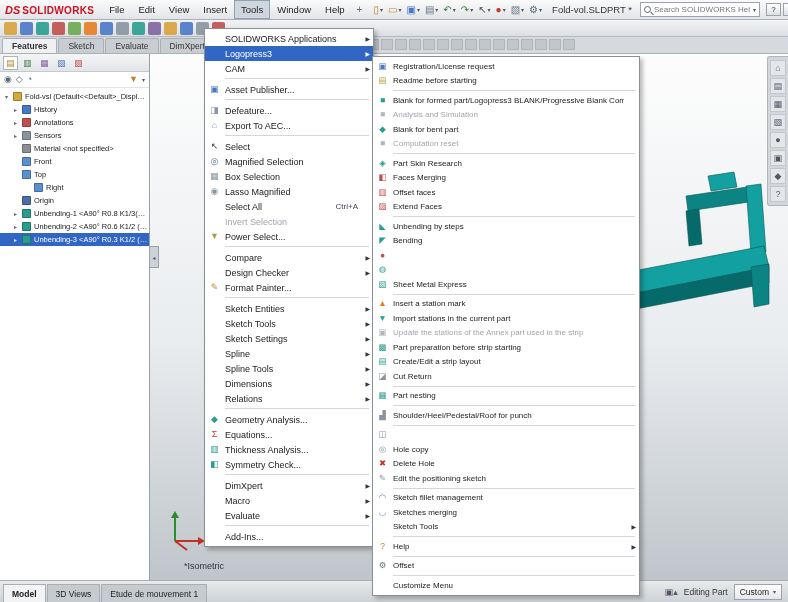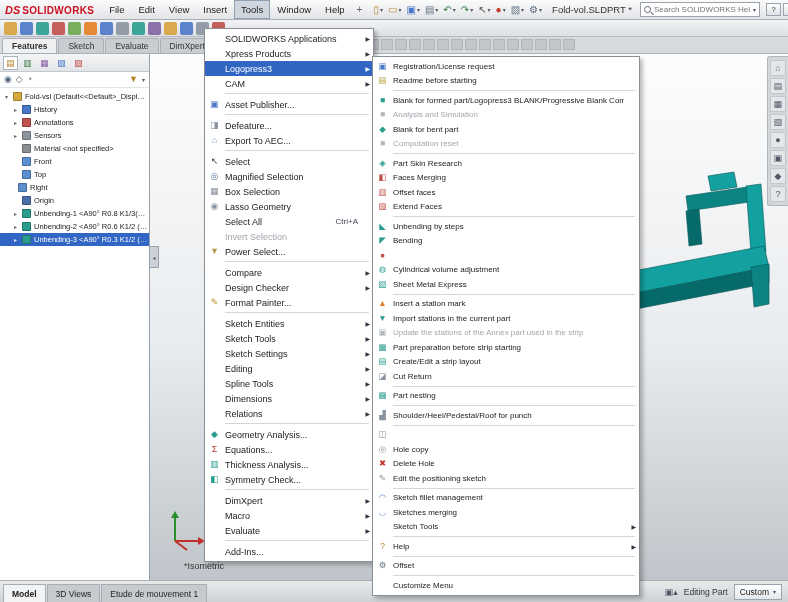--- a/index.html
+++ b/index.html
@@ -309,21 +309,21 @@
         <div class="trow" style="padding-left: 12px;">
           <span class="texp"></span>
           <span class="tic" style="background: rgb(90, 143, 208);"></span>
           <span class="tlbl">Front</span>
         </div>
         <div class="trow" style="padding-left: 12px;">
           <span class="texp"></span>
           <span class="tic" style="background: rgb(90, 143, 208);"></span>
           <span class="tlbl">Top</span>
         </div>
-        <div class="trow" style="padding-left: 8px;">
+        <div class="trow" style="padding-left: 24px;">
           <span class="texp"></span>
           <span class="tic" style="background: rgb(90, 143, 208);"></span>
           <span class="tlbl">Right</span>
         </div>
         <div class="trow" style="padding-left: 12px;">
           <span class="texp"></span>
           <span class="tic" style="background: rgb(74, 111, 168);"></span>
           <span class="tlbl">Origin</span>
         </div>
         <div class="trow" style="padding-left: 12px;">
@@ -345,25 +345,20 @@
   </div>
 </div>
 <div id="splitter">◂</div>
 
 <div id="tools-menu" class="popup">
     <div class="mi">
       <span class="ic"></span>
       <span class="lbl">SOLIDWORKS Applications</span>
       <span class="arrow">▶</span>
     </div>
-    <div class="mi">
-      <span class="ic"></span>
-      <span class="lbl">Xpress Products</span>
-      <span class="arrow">▶</span>
-    </div>
     <div class="mi hl">
       <span class="ic"></span>
       <span class="lbl">Logopress3</span>
       <span class="arrow">▶</span>
     </div>
     <div class="mi">
       <span class="ic"></span>
       <span class="lbl">CAM</span>
       <span class="arrow">▶</span>
     </div>
@@ -395,21 +390,21 @@
       <span class="lbl">Magnified Selection</span>
       <span class="arrow"></span>
     </div>
     <div class="mi">
       <span class="ic" style="color: rgb(138, 148, 160);">▦</span>
       <span class="lbl">Box Selection</span>
       <span class="arrow"></span>
     </div>
     <div class="mi">
       <span class="ic" style="color: rgb(138, 148, 160);">◉</span>
-      <span class="lbl">Lasso Geometry</span>
+      <span class="lbl">Lasso Magnified</span>
       <span class="arrow"></span>
     </div>
     <div class="mi">
       <span class="ic"></span>
       <span class="lbl">Select All</span>
       <span class="sc">Ctrl+A</span>
       <span class="arrow"></span>
     </div>
     <div class="mi dis">
       <span class="ic"></span>
@@ -448,21 +443,21 @@
       <span class="lbl">Sketch Tools</span>
       <span class="arrow">▶</span>
     </div>
     <div class="mi">
       <span class="ic"></span>
       <span class="lbl">Sketch Settings</span>
       <span class="arrow">▶</span>
     </div>
     <div class="mi">
       <span class="ic"></span>
-      <span class="lbl">Editing</span>
+      <span class="lbl">Spline</span>
       <span class="arrow">▶</span>
     </div>
     <div class="mi">
       <span class="ic"></span>
       <span class="lbl">Spline Tools</span>
       <span class="arrow">▶</span>
     </div>
     <div class="mi">
       <span class="ic"></span>
       <span class="lbl">Dimensions</span>
@@ -581,21 +576,20 @@
       <span class="ic" style="color: rgb(42, 157, 143);">◤</span>
       <span class="lbl">Bending</span>
       <span class="arrow"></span>
     </div>
     <div class="mi">
       <span class="ic" style="color: rgb(192, 80, 77);">●</span>
       <span class="arrow"></span>
     </div>
     <div class="mi">
       <span class="ic" style="color: rgb(42, 157, 143);">◍</span>
-      <span class="lbl">Cylindrical volume adjustment</span>
       <span class="arrow"></span>
     </div>
     <div class="mi">
       <span class="ic" style="color: rgb(42, 157, 143);">▧</span>
       <span class="lbl">Sheet Metal Express</span>
       <span class="arrow"></span>
     </div>
     <div class="menusep"></div>
     <div class="mi">
       <span class="ic" style="color: rgb(230, 126, 34);">▲</span>

